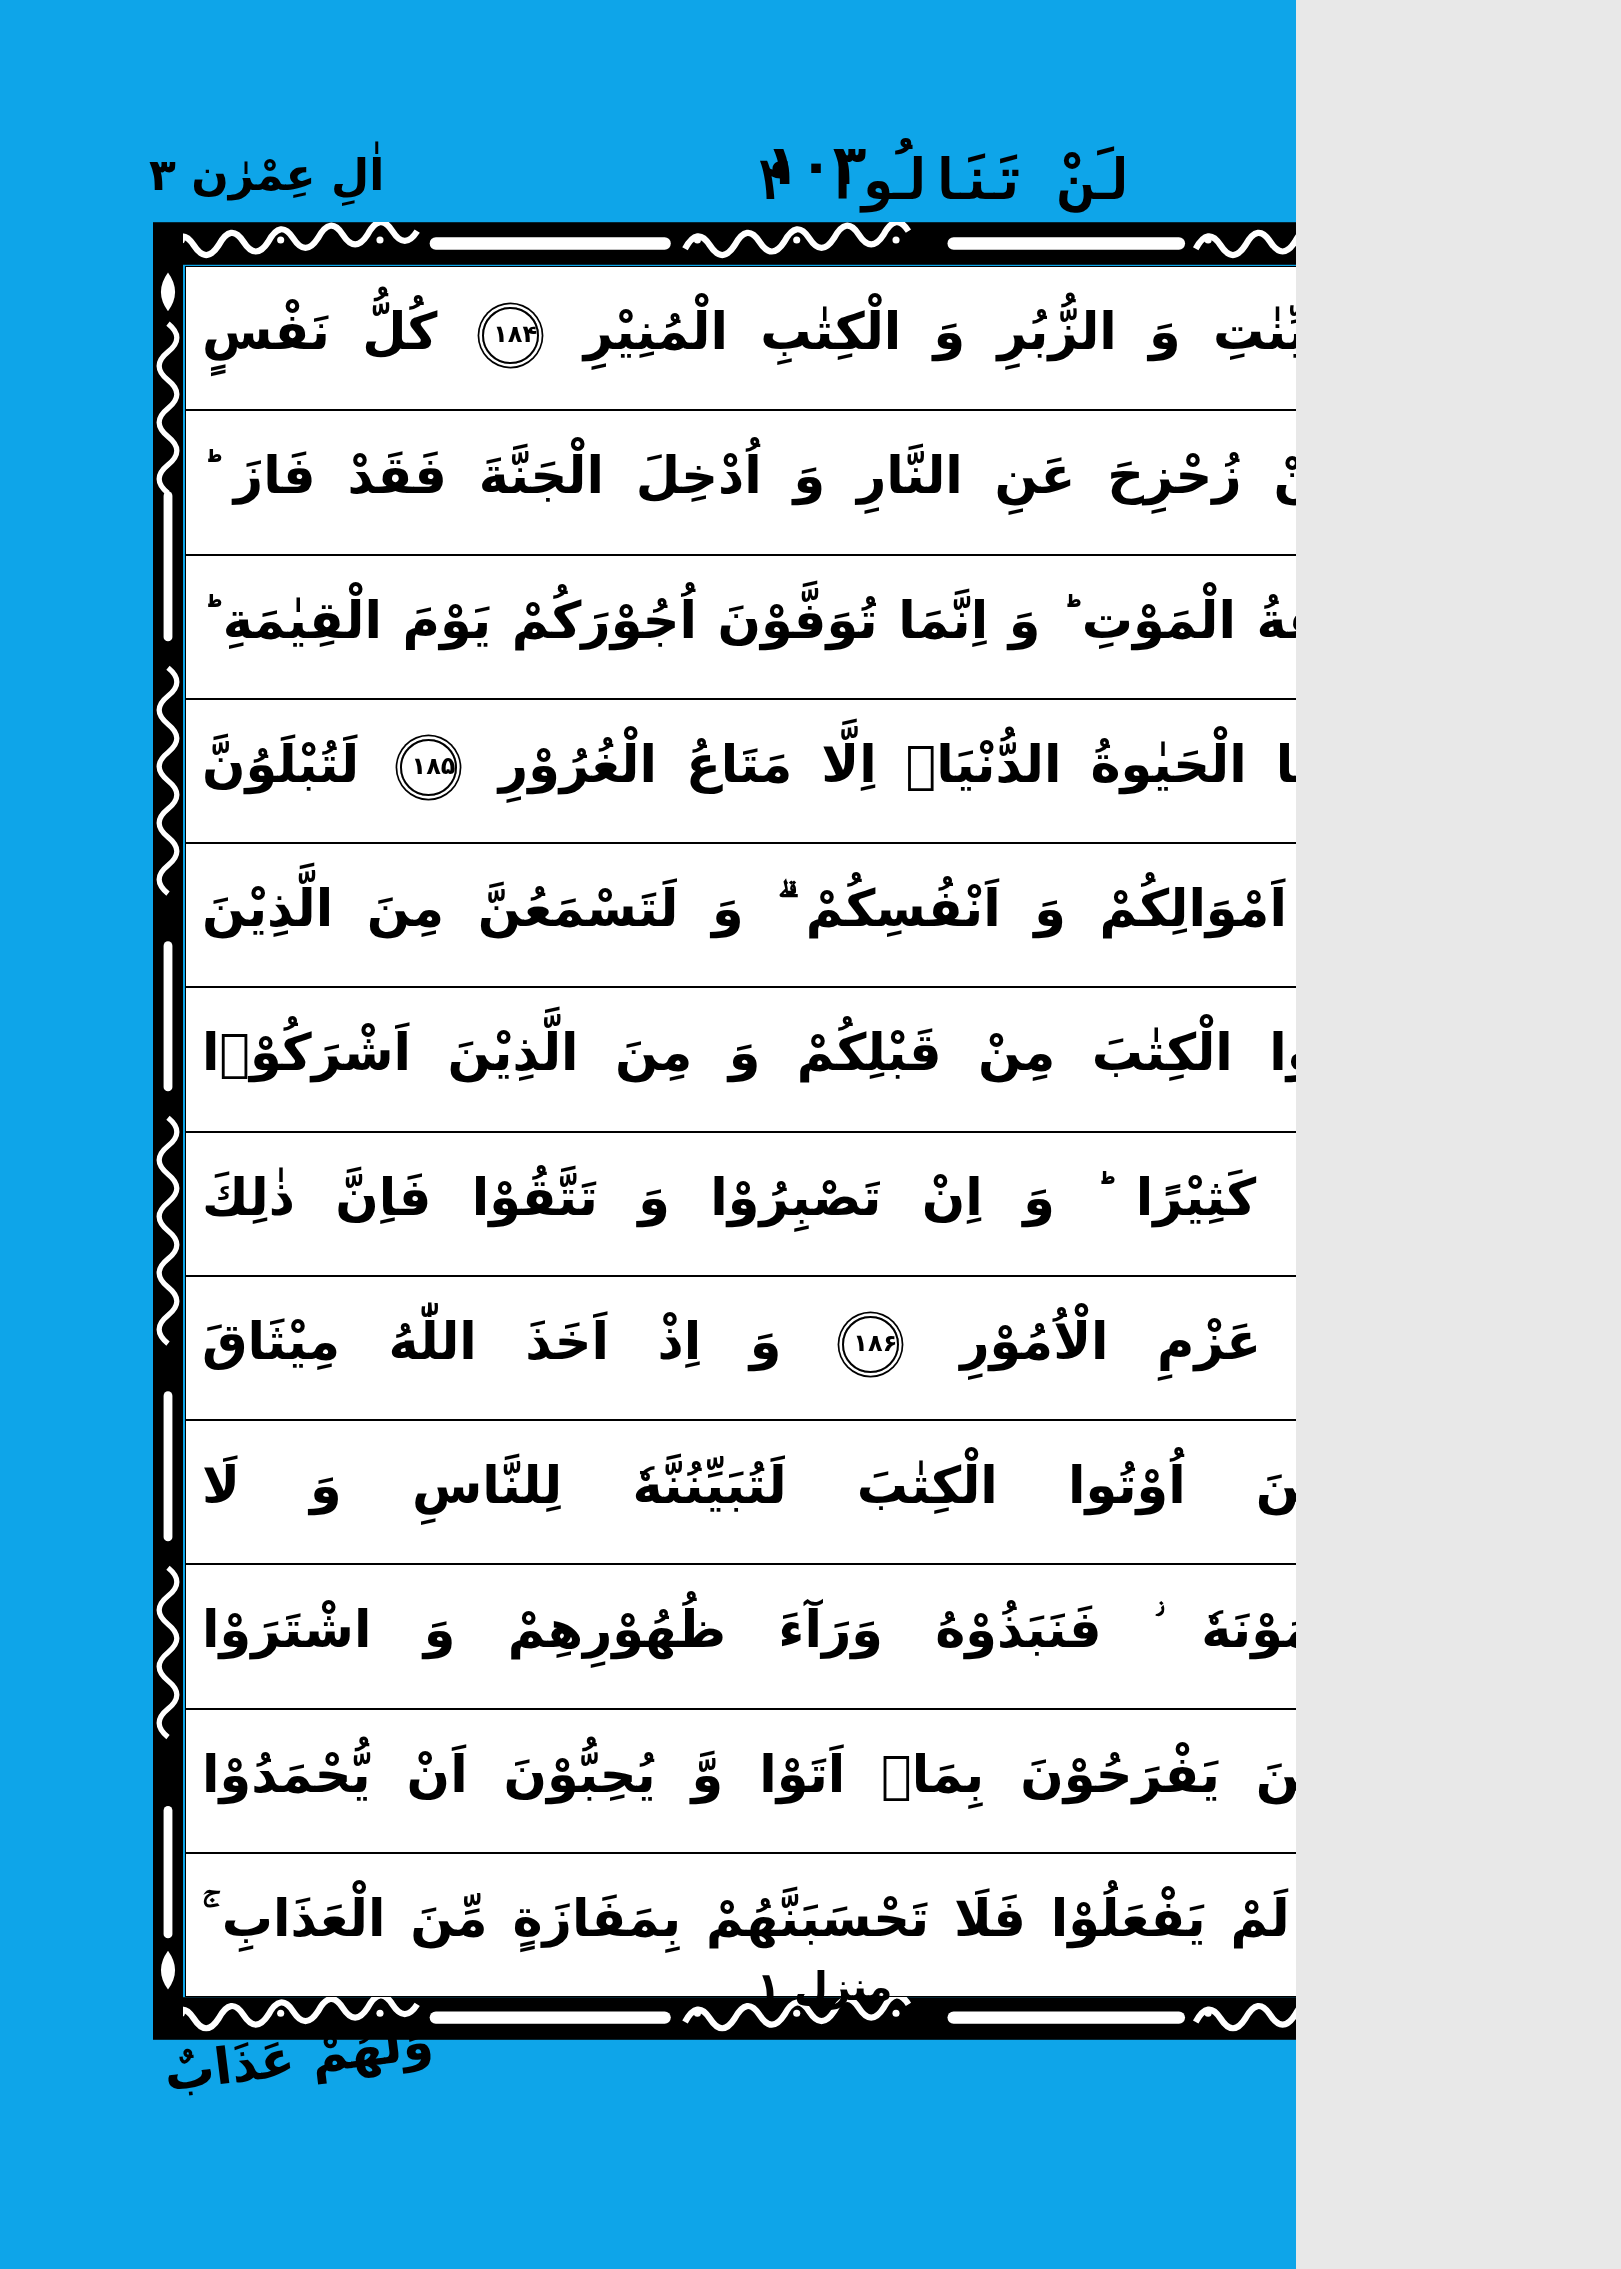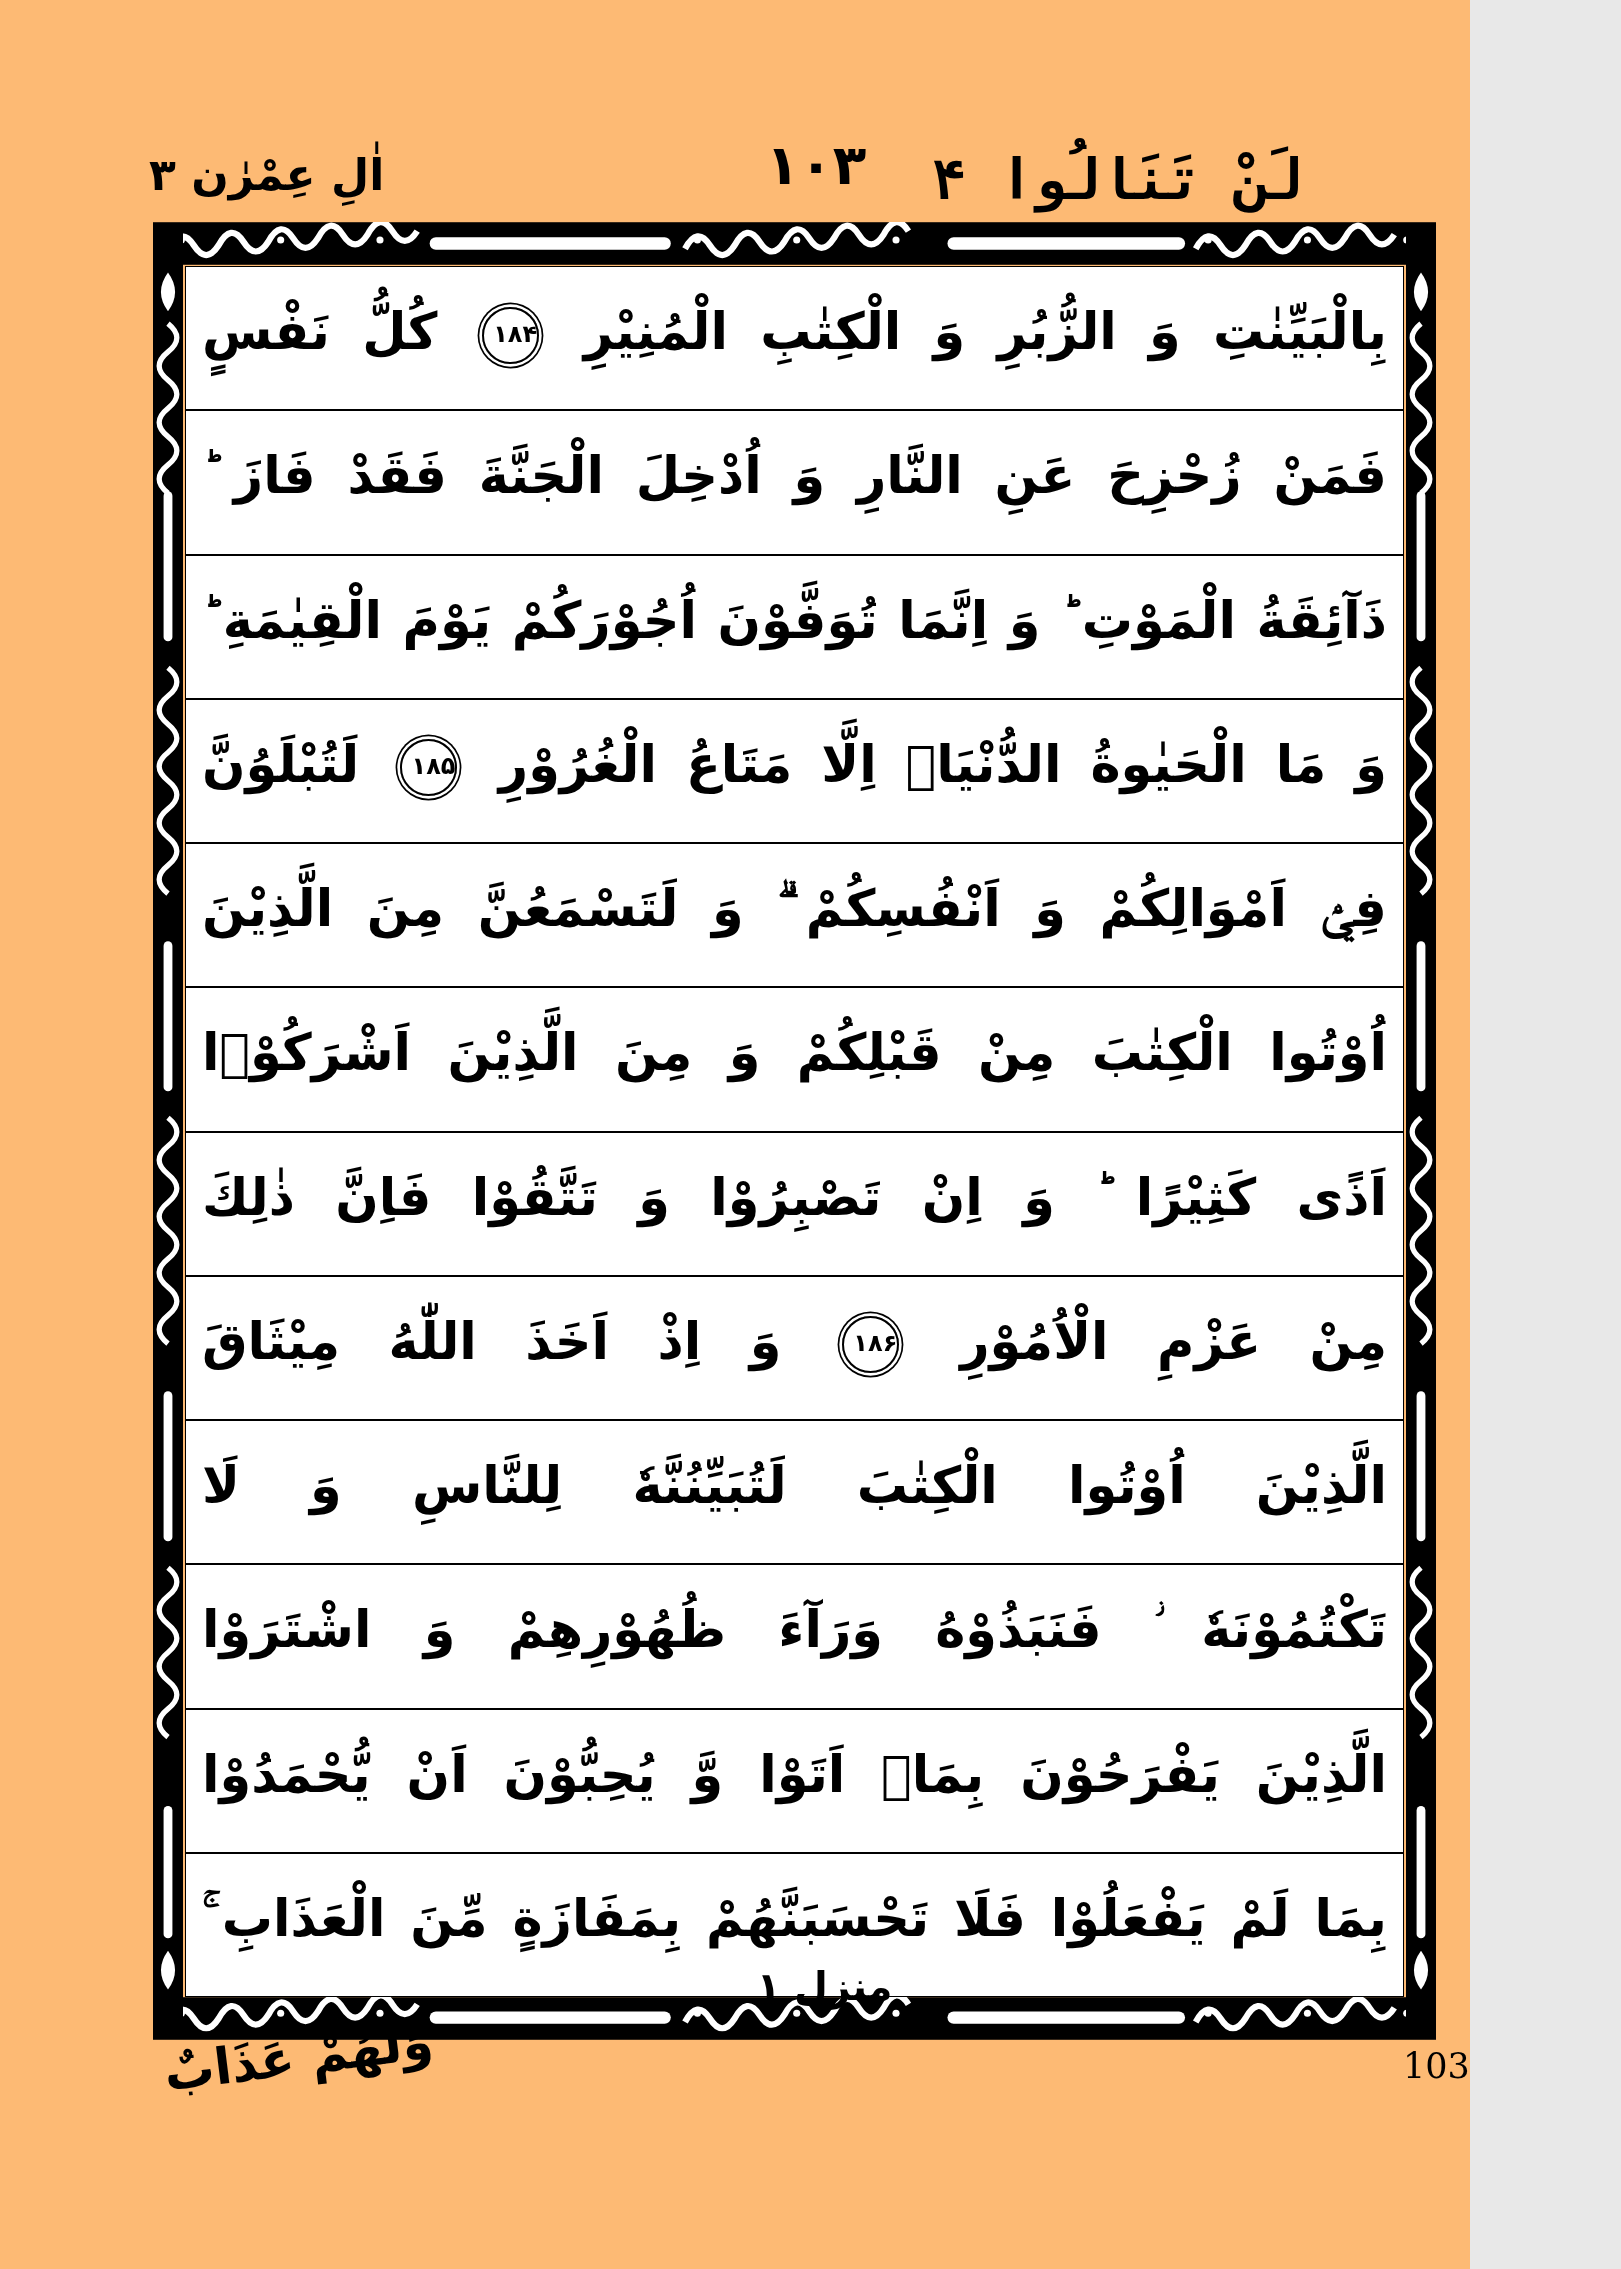--- a/index.html
+++ b/index.html
@@ -1,17 +1,17 @@
 <!DOCTYPE html>
 <html lang="ar" style="font-size:14px"><head>
 <meta charset="utf-8">
 <style>
   html,body{margin:0;padding:0;background:#e8e8e8;}
   .page{
-    position:relative; width:1470px; height:2270px; background:#fdba74;
+    position:relative; width:1296px; height:2270px; background:#0ea5e9;
     font-family:"DejaVu Sans", sans-serif; color:#000; overflow:hidden;
   }
   
   .hdr{position:absolute; font-weight:bold; white-space:nowrap; direction:rtl;}
   .hdr-left{left:149px; top:149px; font-size:44px;}
   .hdr-center{left:736px; top:133px; width:160px; text-align:center; font-size:55px;}
   .hdr-right{right:167px; top:147px; font-size:56px;font-family:Liberation Mono, monospace;}
   
   .frame{position:absolute; left:153px; top:222px; width:1283px; height:1818px;}
   .band{position:absolute; display:block;}

